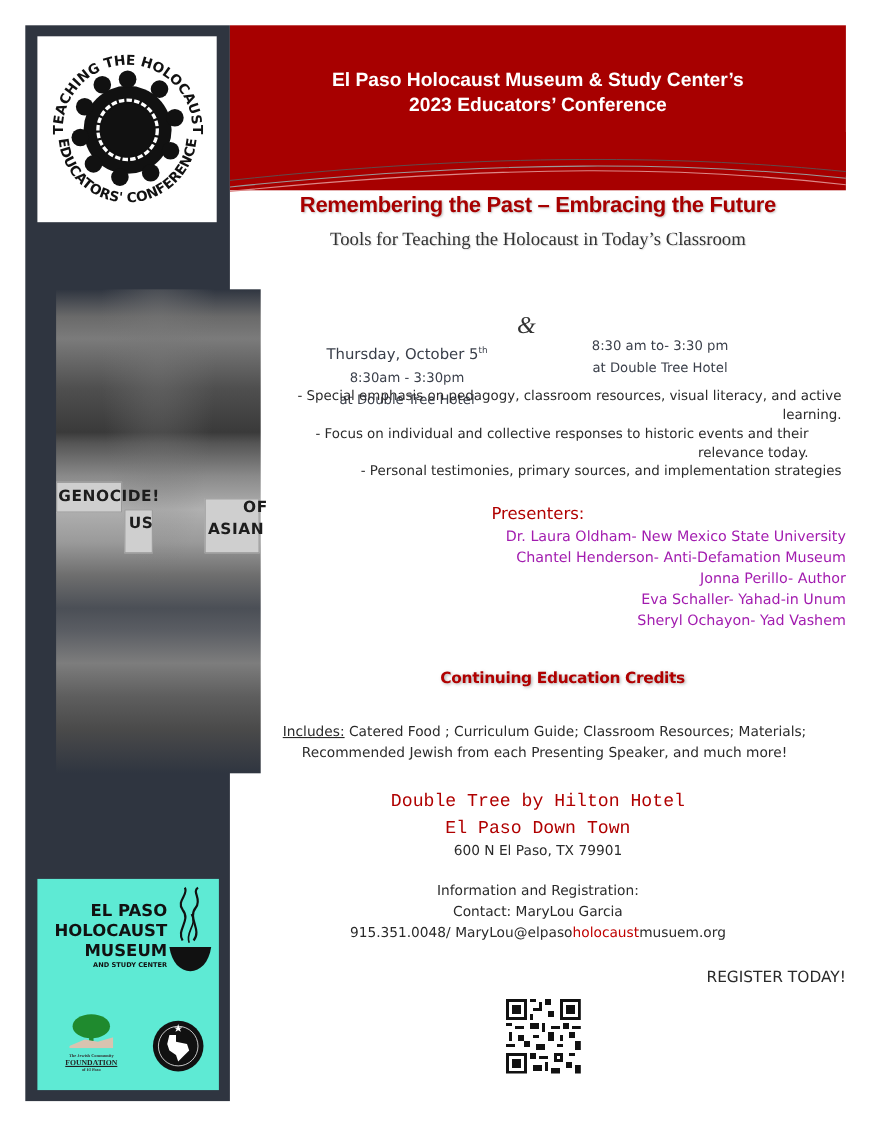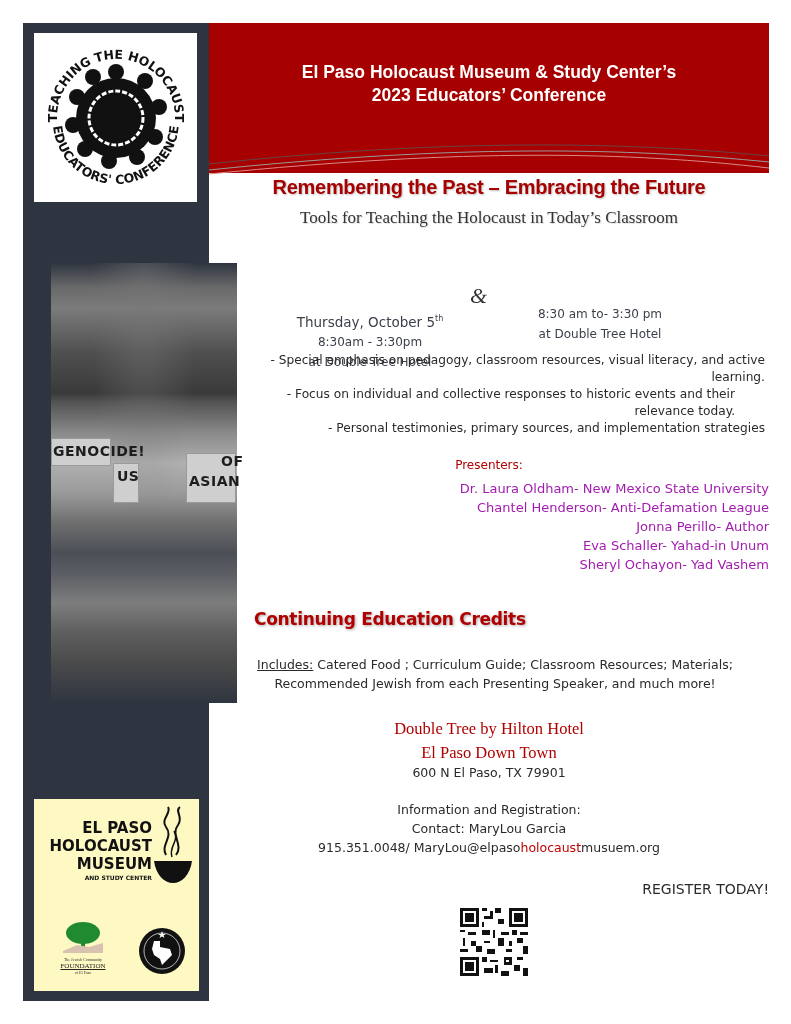--- a/index.html
+++ b/index.html
@@ -26,21 +26,21 @@
         #2f3540 440px);
     margin-left: 28px;
   }
   .photo-strip .label {
     position: absolute; font-family: "DejaVu Sans", sans-serif; font-weight: bold;
     color: #1d1d1d; font-size: 14px; letter-spacing: 0.5px;
   }
   .sign { position:absolute; background:#cfcfcf; border:1px solid #9a9a9a; }
   .bottom-logo-box {
     position: absolute; left: 11px; top: 776px; width: 165px; height: 192px;
-    background: #fef9c3;
+    background: #5eead4;
   }
 
   
   .banner {
     position: absolute; left: 209px; top: 23px; width: 560px; height: 150px;
     background: #a70000; overflow: hidden;
   }
   .banner-title {
     position: absolute; left: 0; top: 38px; width: 100%;
     text-align: center; color: #ffffff; font-family: "Liberation Sans", sans-serif;
@@ -75,41 +75,41 @@
 
   
   .bullets {
     position: absolute; left: 215px; top: 352px; width: 550px; text-align: right;
     font-family: "DejaVu Sans", sans-serif; font-size: 12.2px; line-height: 17px; color: #2a2a2a;
   }
   .bullets div { margin: 0; }
 
   .presenters-title {
     position: absolute; left: 209px; top: 458px; width: 560px; text-align: center;
-    color: #b00000; font-size: 12px; font-family: "DejaVu Sans", sans-serif;
+    color: #b00000; font-size: 15px; font-family: "DejaVu Sans", sans-serif;
   }
   .presenters {
     position: absolute; left: 209px; top: 479px; width: 560px; text-align: right;
     font-size: 13px; line-height: 19px; color: #a21caf; font-family: "DejaVu Sans", sans-serif;
   }
 
   .credits {
-    position: absolute; left: 209px; top: 609px; width: 560px; 
-    color: #b00000; font-size: 17px; font-family: "DejaVu Sans", sans-serif; font-weight: bold;
+    position: absolute; left: 209px; top: 609px; width: 560px; text-align: center;
+    color: #b00000; font-size: 14px; font-family: "DejaVu Sans", sans-serif; font-weight: bold;
     text-shadow: 1px 1px 3px rgba(0,0,0,0.35); letter-spacing: -0.3px; padding-left: 45px;
   }
   .includes {
     position: absolute; left: 209px; top: 655px; width: 560px; text-align: center;
     font-size: 12.5px; line-height: 19px; color: #2a2a2a; font-family: "DejaVu Sans", sans-serif; padding-left: 12px;
   }
   .includes .u { text-decoration: underline; }
 
   .venue {
     position: absolute; left: 209px; top: 717px; width: 560px; text-align: center;
-    color: #b00000; font-size: 16.5px; line-height: 24px; font-family: Liberation Serif, serif;
+    color: #b00000; font-size: 16.5px; line-height: 24px; font-family: Liberation Mono, monospace;
   }
   .address {
     position: absolute; left: 209px; top: 765px; width: 560px; text-align: center;
     font-size: 12.5px; color: #2a2a2a; font-family: "DejaVu Sans", sans-serif;
   }
   .contact {
     position: absolute; left: 209px; top: 800px; width: 560px; text-align: center;
     font-size: 12.5px; line-height: 19px; color: #2a2a2a; font-family: "DejaVu Sans", sans-serif;
   }
   .contact .red { color: #c00000; }
@@ -171,21 +171,21 @@
       <div style="font-size:15px;">HOLOCAUST</div>
       <div style="font-size:15px;">MUSEUM</div>
       <div style="font-size:6px;line-height:10px;">AND STUDY CENTER</div>
     </div>
     <svg style="position:absolute;left:118px;top:6px;" width="42" height="84" viewBox="0 0 42 84">
       <path d="M14 50 C 8 40, 22 32, 14 22 C 8 14, 20 8, 16 2" fill="none" stroke="#111" stroke-width="2"></path>
       <path d="M24 50 C 32 40, 18 30, 26 20 C 32 12, 22 6, 28 2" fill="none" stroke="#111" stroke-width="2"></path>
       <path d="M20 52 C 16 42, 28 36, 22 26" fill="none" stroke="#111" stroke-width="1.5"></path>
       <path d="M2 56 L40 56 C 38 70, 30 78, 21 78 C 12 78, 4 70, 2 56 Z" fill="#111"></path>
     </svg>
-    <div style="position:absolute;left:18px;top:122px;width:62px;height:54px;text-align:center;">
+    <div style="position:absolute;left:18px;top:122px;width:62px;height:54px;text-align:center;font-weight:bold;">
       <svg width="40" height="32" viewBox="0 0 40 32">
         <ellipse cx="20" cy="12" rx="17" ry="11" fill="#1f8a2e"></ellipse>
         <rect x="18" y="16" width="4" height="14" fill="#1f8a2e"></rect>
         <path d="M0 30 L14 24 L26 26 L40 22 L40 32 L0 32 Z" fill="#d9c3b0"></path>
       </svg>
       <div style="font-family:'Liberation Serif',serif;font-size:4px;color:#333;">The Jewish Community</div>
       <div style="font-family:'Liberation Serif',serif;font-size:7px;color:#222;text-decoration:underline;">FOUNDATION</div>
       <div style="font-family:'Liberation Serif',serif;font-size:4px;color:#333;">of El Paso</div>
     </div>
     <svg style="position:absolute;left:104px;top:128px;" width="48" height="48" viewBox="0 0 48 48">
@@ -226,21 +226,21 @@
 
 <div class="bullets">
   <div>-  Special emphasis on pedagogy, classroom resources, visual literacy, and active learning.</div>
   <div style="padding:0 30px;">-  Focus on individual and collective responses to historic events and their relevance today.</div>
   <div>-  Personal testimonies, primary sources, and implementation strategies</div>
 </div>
 
 <div class="presenters-title">Presenters:</div>
 <div class="presenters">
   <div>Dr. Laura Oldham- New Mexico State University</div>
-  <div>Chantel Henderson- Anti-Defamation League</div>
+  <div>Chantel Henderson- Anti-Defamation Museum</div>
   <div>Jonna Perillo- Author</div>
   <div>Eva Schaller- Yahad-in Unum</div>
   <div>Sheryl Ochayon- Yad Vashem</div>
 </div>
 
 <div class="credits">Continuing Education Credits</div>
 <div class="includes">
   <div><span class="u">Includes:</span><span> Catered Food ; Curriculum Guide; Classroom Resources; Materials;</span></div>
   <div>Recommended Jewish from each Presenting Speaker, and much more!</div>
 </div>

